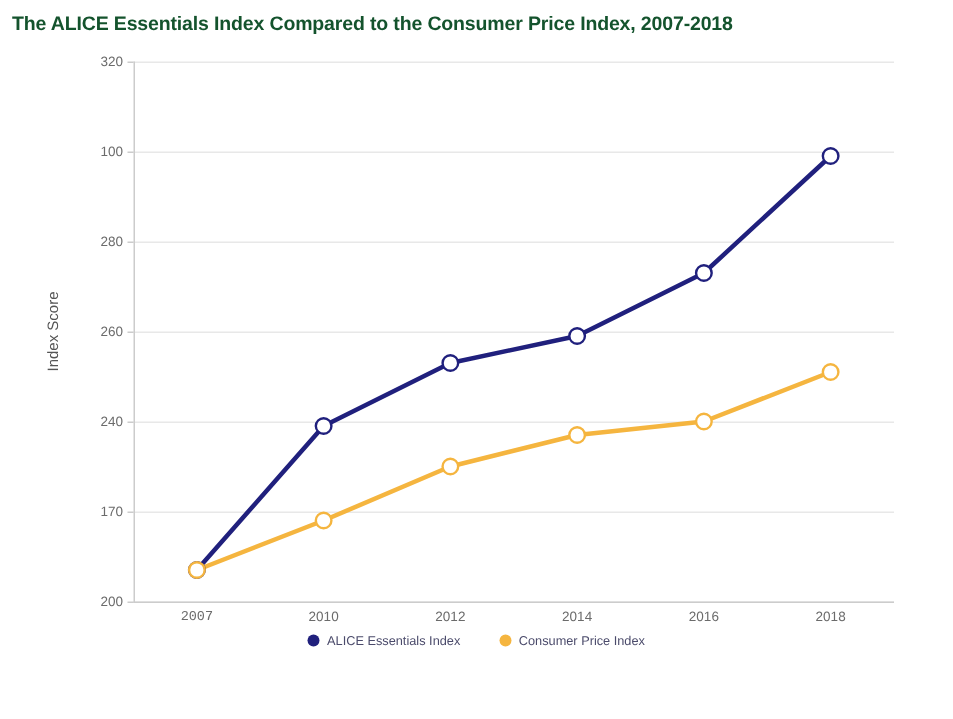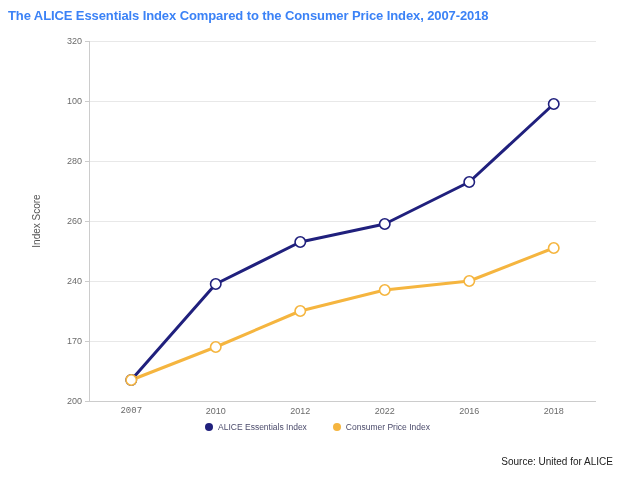--- a/index.html
+++ b/index.html
@@ -22,21 +22,21 @@
     height: 479px;
     background: #ffffff;
   }
   #chart-title {
     position: absolute;
     left: 8px;
     top: 8px;
     width: 620px;
     font-size: 13px;
     font-weight: bold;
-    color: #3b82f6;
+    color: #14532d;
     letter-spacing: -0.1px;
     white-space: nowrap;
   }
   
   #plot {
     position: absolute;
     left: 89px;
     top: 41px;
     width: 507px;
     height: 360px;
@@ -200,21 +200,20 @@
     <div class="legend-item">
       <span class="legend-swatch" style="background: rgb(32, 32, 125);"></span>
       <span class="legend-label">ALICE Essentials Index</span>
     </div>
     <div class="legend-item">
       <span class="legend-swatch" style="background: rgb(245, 181, 63);"></span>
       <span class="legend-label">Consumer Price Index</span>
     </div>
   </div>
 
-  <div id="source-note">Source: United for ALICE</div>
 
 <div class="x-tick-label" style="left: 131.25px; font-family: Liberation Mono, monospace;">2007</div>
     <div class="x-tick-label" style="left: 215.75px;">2010</div>
     <div class="x-tick-label" style="left: 300.25px;">2012</div>
-    <div class="x-tick-label" style="left: 384.75px;">2022</div>
+    <div class="x-tick-label" style="left: 384.75px;">2014</div>
     <div class="x-tick-label" style="left: 469.25px;">2016</div>
     <div class="x-tick-label" style="left: 553.75px;">2018</div>
   </div>
 
 </body></html>

